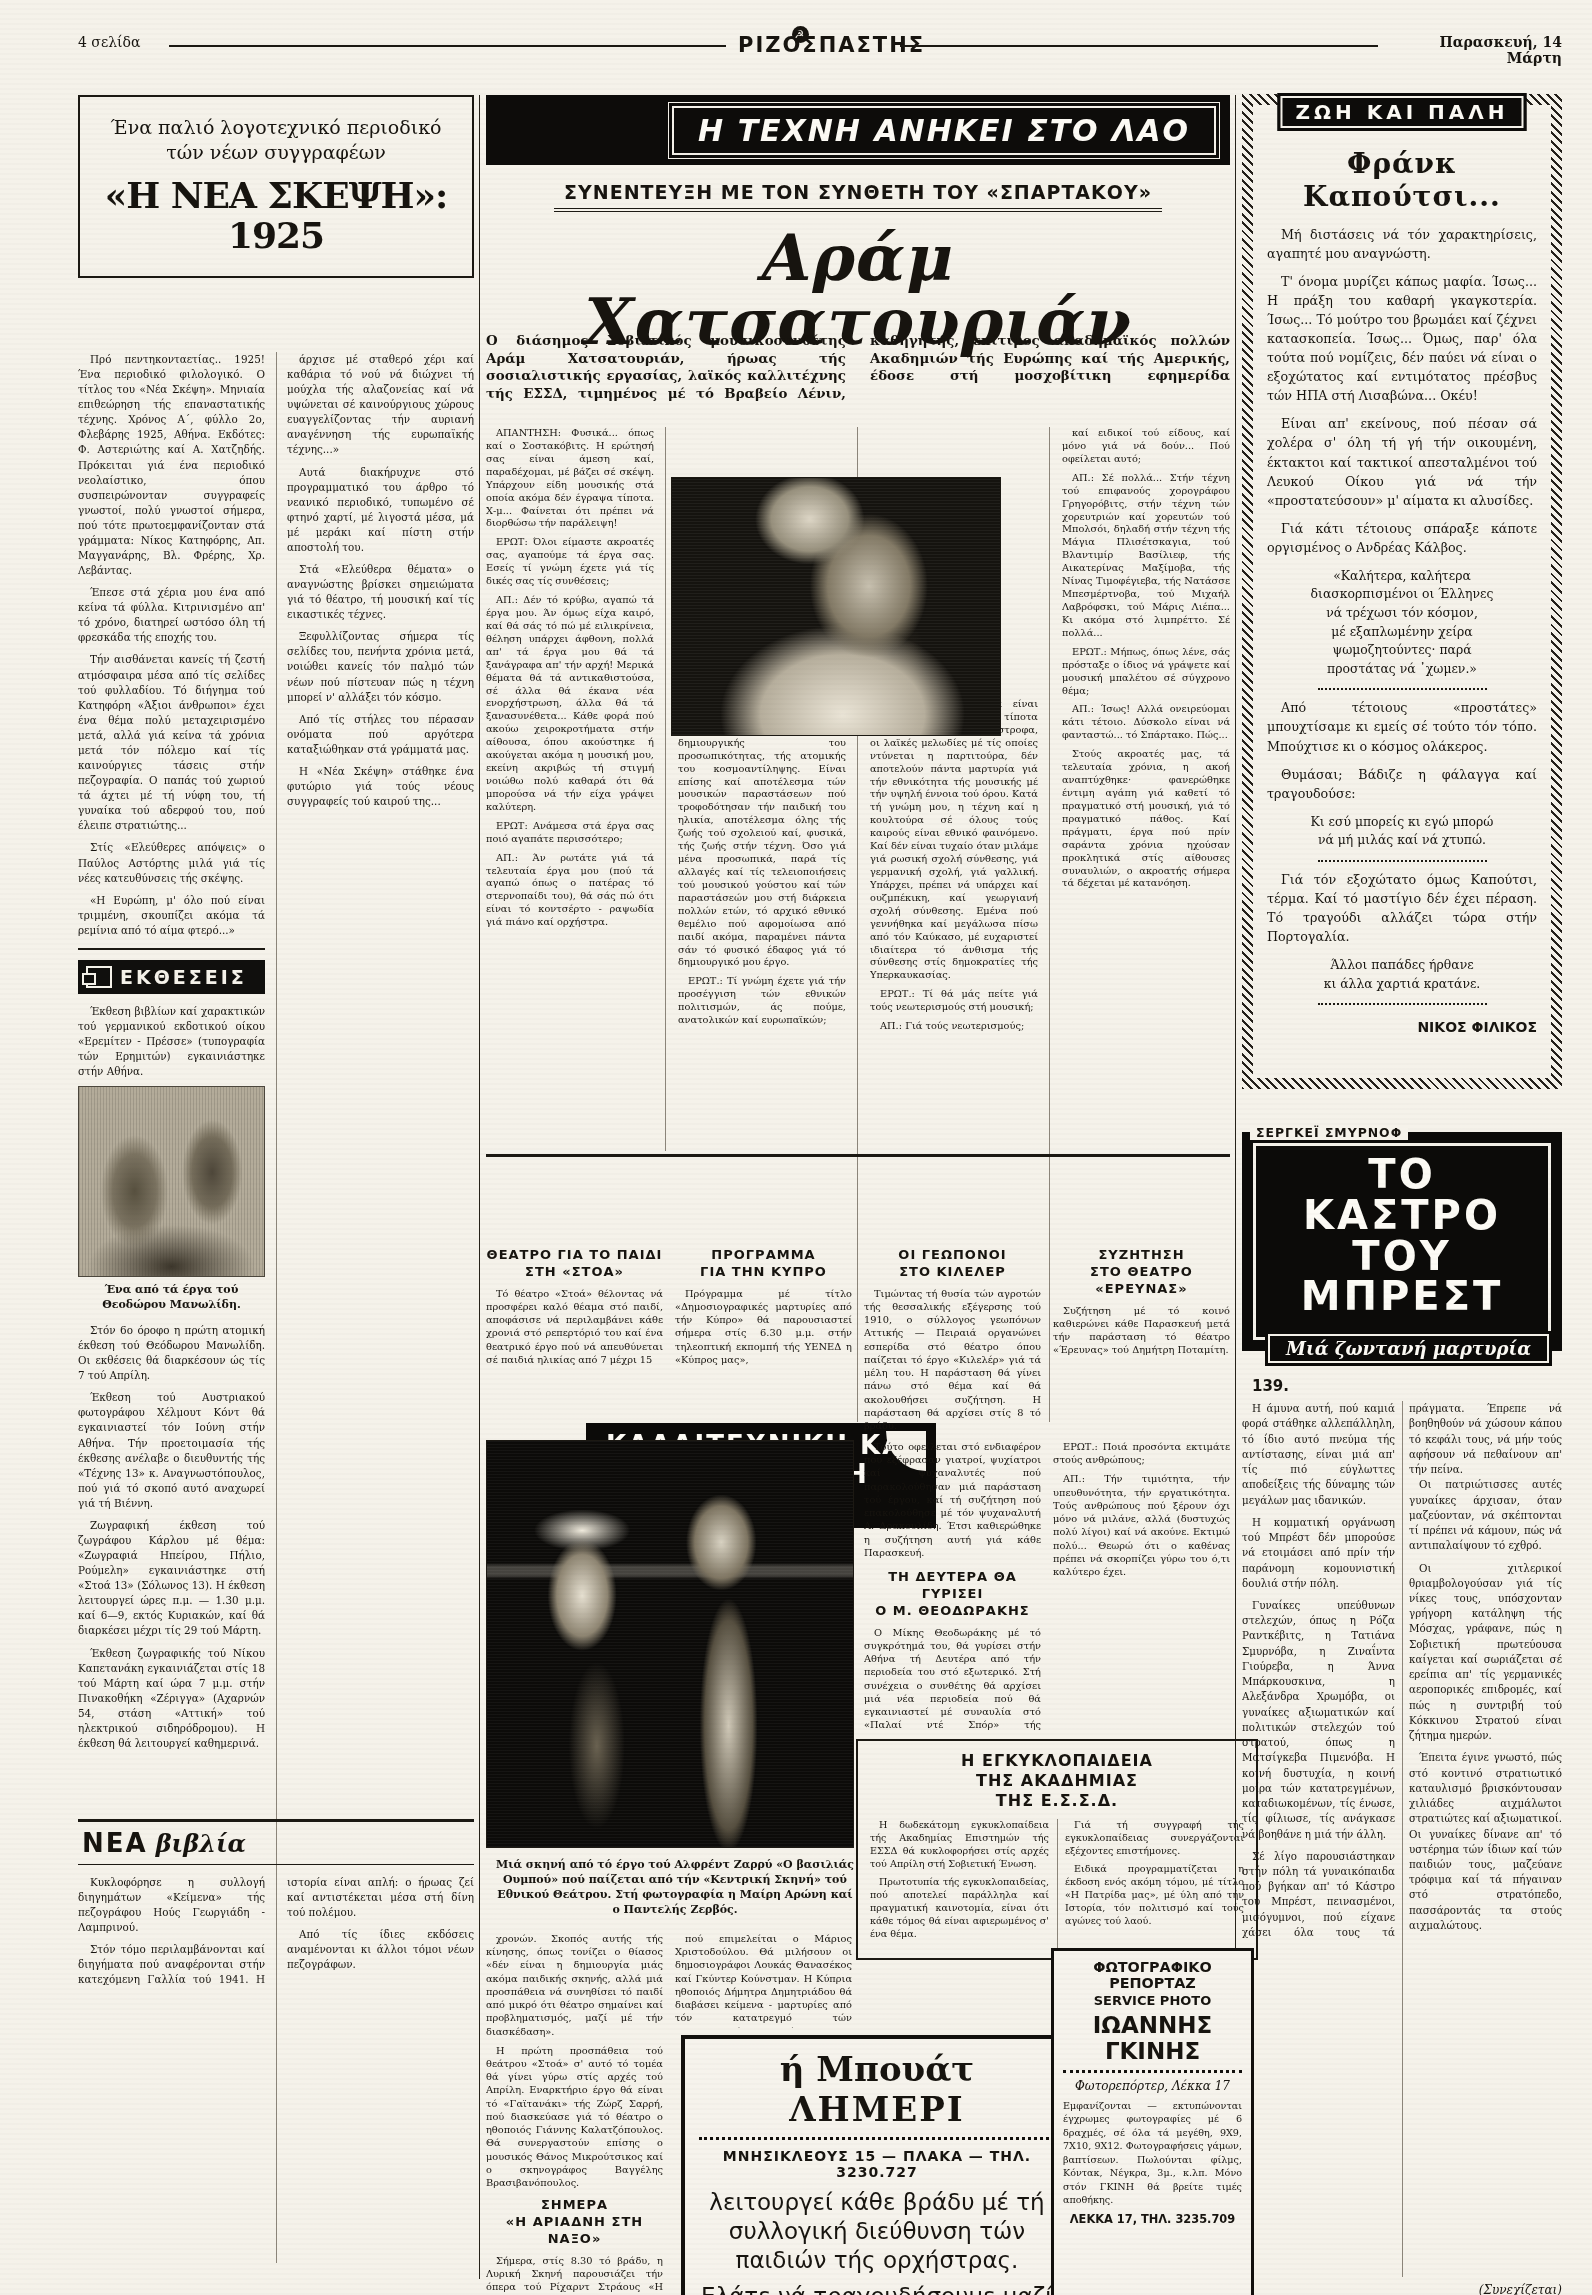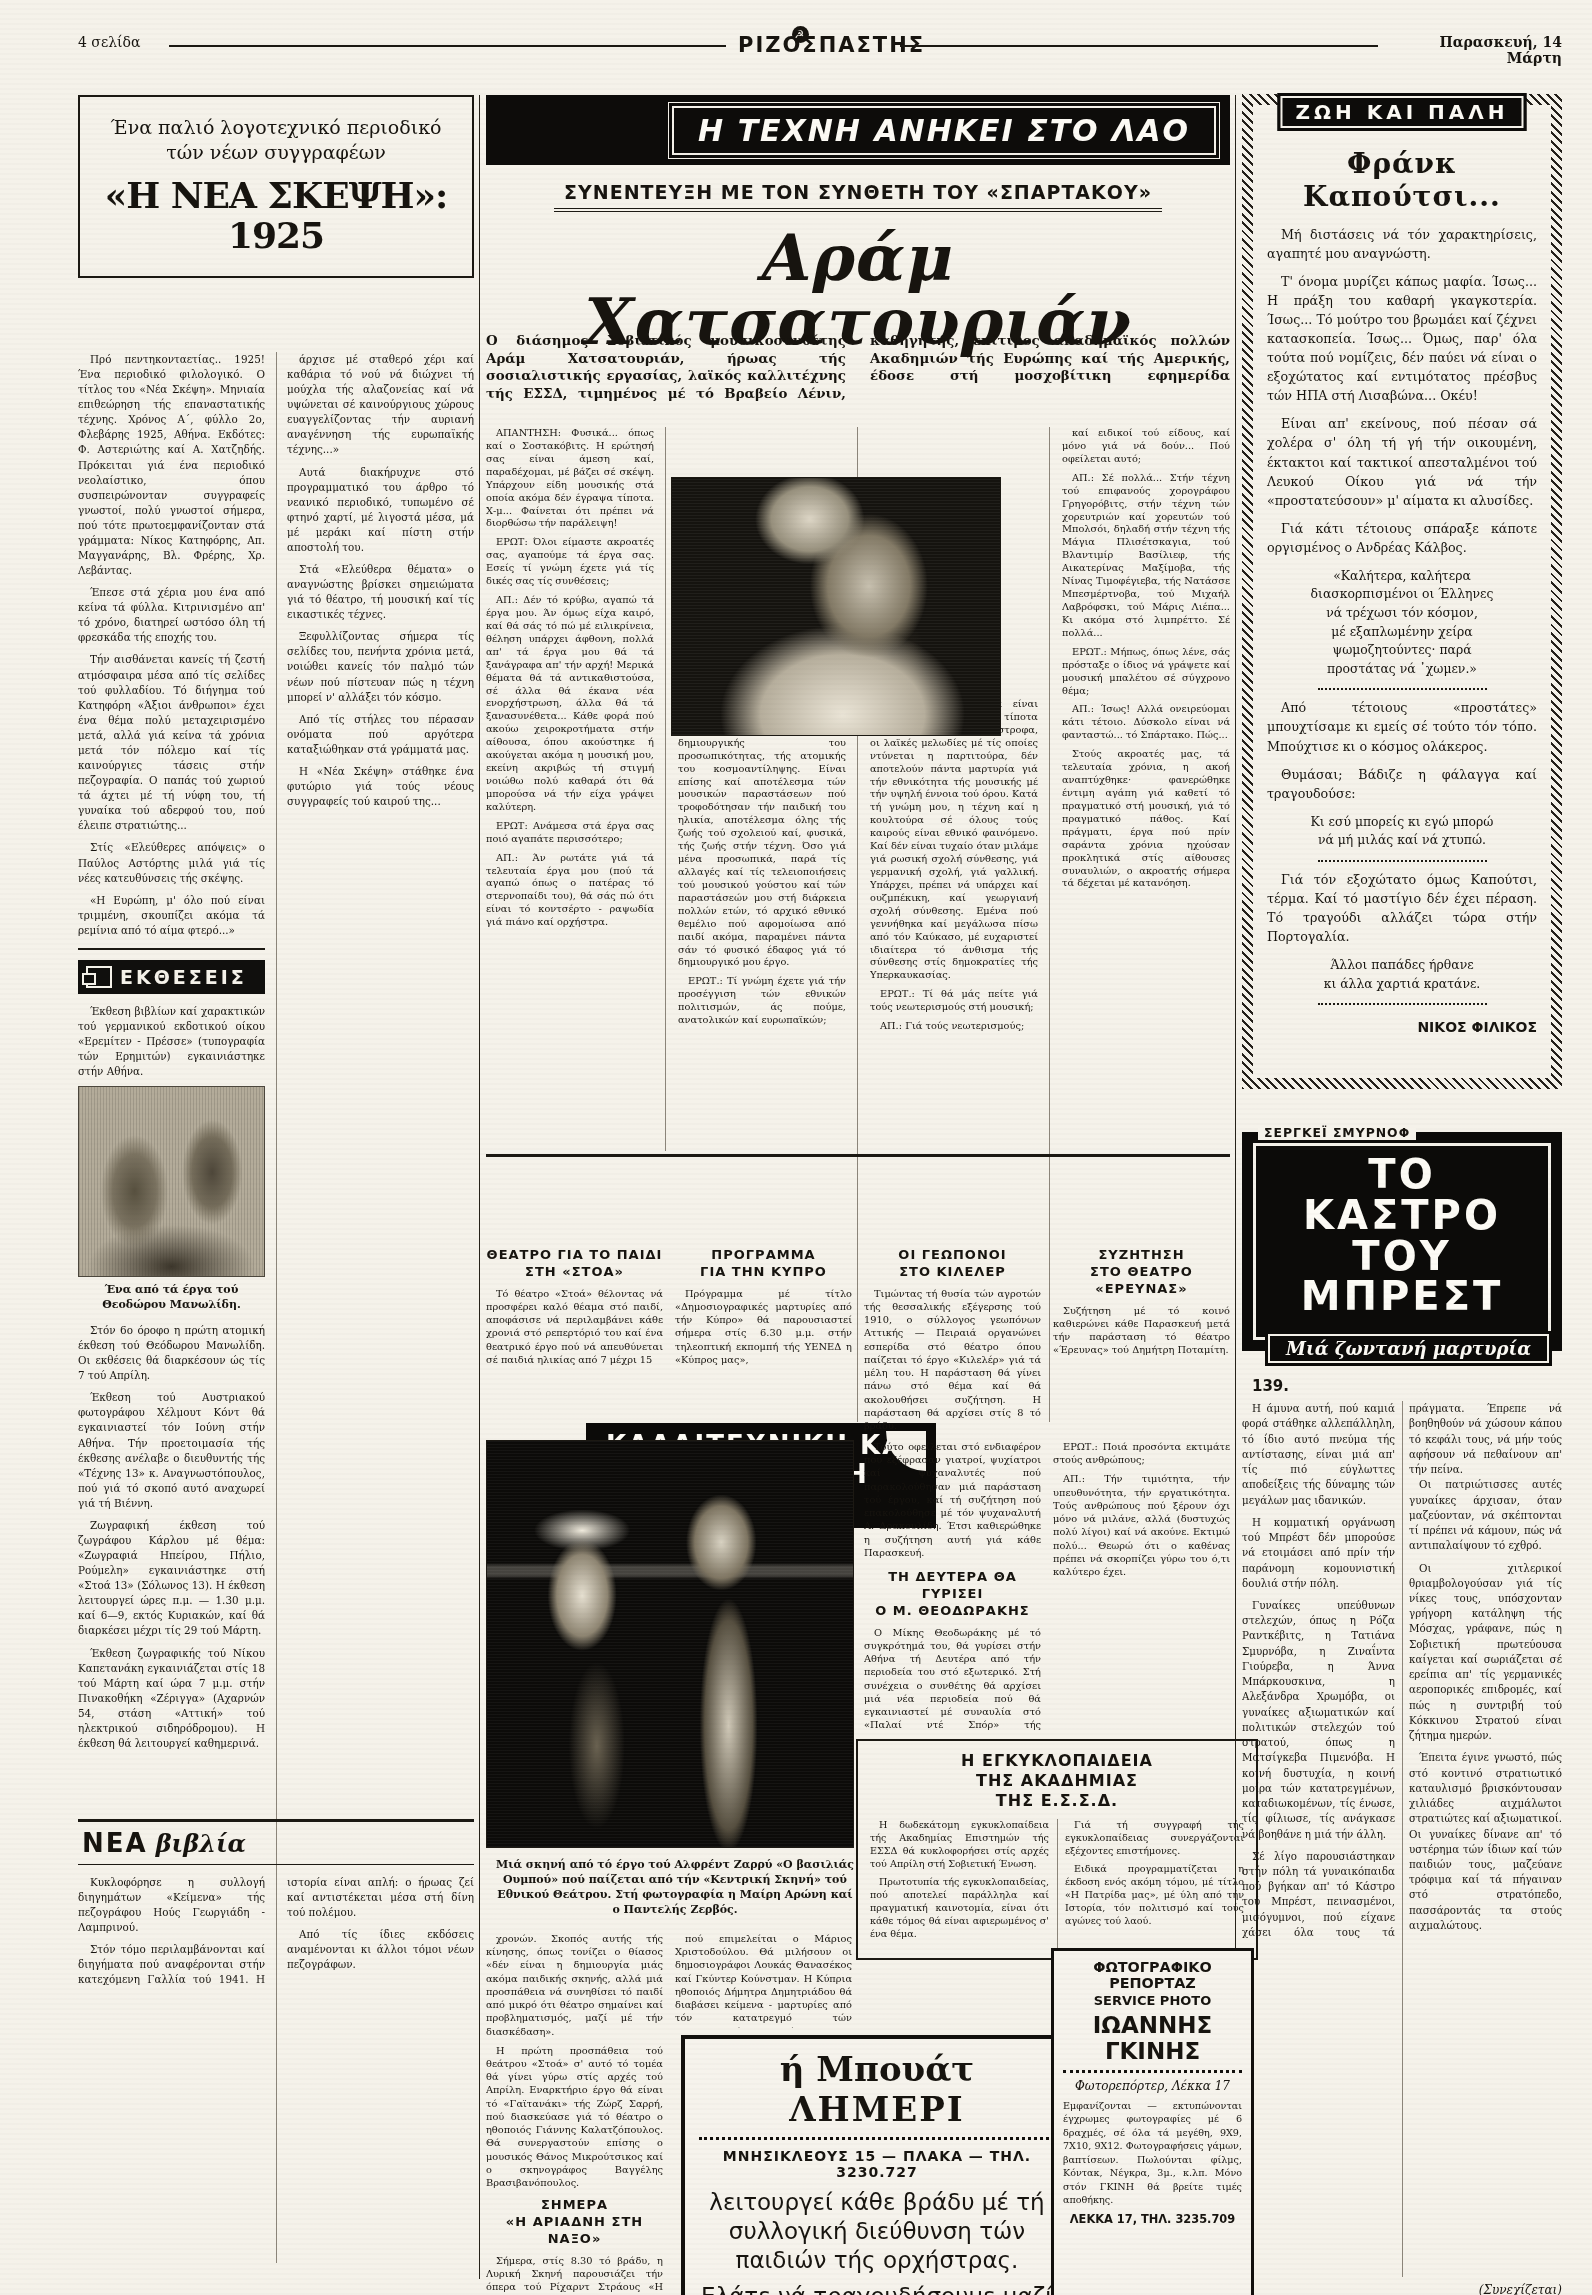--- a/index.html
+++ b/index.html
@@ -104,21 +104,21 @@
   .hatch-inner{position:absolute;inset:11px;background:#f5f2ea;padding:26px 14px 10px;overflow:hidden}
   .zoi-banner{position:absolute;top:-1px;left:50%;transform:translateX(-50%);
       background:#0d0c0a;color:#fdfbf5;font:700 20px "DejaVu Sans",sans-serif;letter-spacing:4px;
       padding:5px 16px;border:2px solid #0d0c0a;outline:2px solid #f5f2ea;outline-offset:-5px;white-space:nowrap}
   .cap-title{font:700 28px "DejaVu Serif",serif;text-align:center;margin:16px 0 12px;letter-spacing:1px}
   .captxt p{margin:0 0 9px;font-size:12.7px;line-height:1.5;text-align:justify;text-indent:14px}
   .verse{margin:10px 0;text-align:center;font-size:12.4px;line-height:1.5}
   .dots{border-bottom:2px dotted #1c1913;width:169px;margin:8px auto}
   .sig{font:700 14px "DejaVu Sans",sans-serif;text-align:right;margin-top:14px}
   .serial-kicker{font:700 12.4px "DejaVu Sans",sans-serif;letter-spacing:1px;background:#f5f2ea;
-      display:inline-block;position:relative;z-index:2;padding:0 6px;margin-left:16px;top:9px}
+      display:inline-block;position:relative;z-index:2;padding:0 6px;margin-left:8px;top:9px}
   .kastro{background:#0c0b09;border:3px solid #0c0b09;position:relative;padding:8px}
   .kastro-inner{border:3px solid #f5f2ea;padding:8px 6px 20px;text-align:center;color:#fdfbf5;
       font:800 40px/1.02 "DejaVu Sans",sans-serif;letter-spacing:3px}
   .kastro-sub{position:absolute;right:10px;bottom:-15px;background:#0c0b09;color:#fdfbf5;
       border:2px solid #f5f2ea;box-shadow:0 0 0 3px #0c0b09;padding:2px 16px;
       font:italic 700 18px "DejaVu Serif",serif;white-space:nowrap}
   .chapter{font:700 15px "DejaVu Sans",sans-serif;margin:26px 0 6px 10px}
   .serial-cols{column-count:2;column-gap:14px;column-rule:1px solid #8c857a;
       font-size:10.3px;line-height:1.48;text-align:justify;height:876px;overflow:hidden}
   .serial-cols p{margin:0 0 7px;text-indent:10px}

